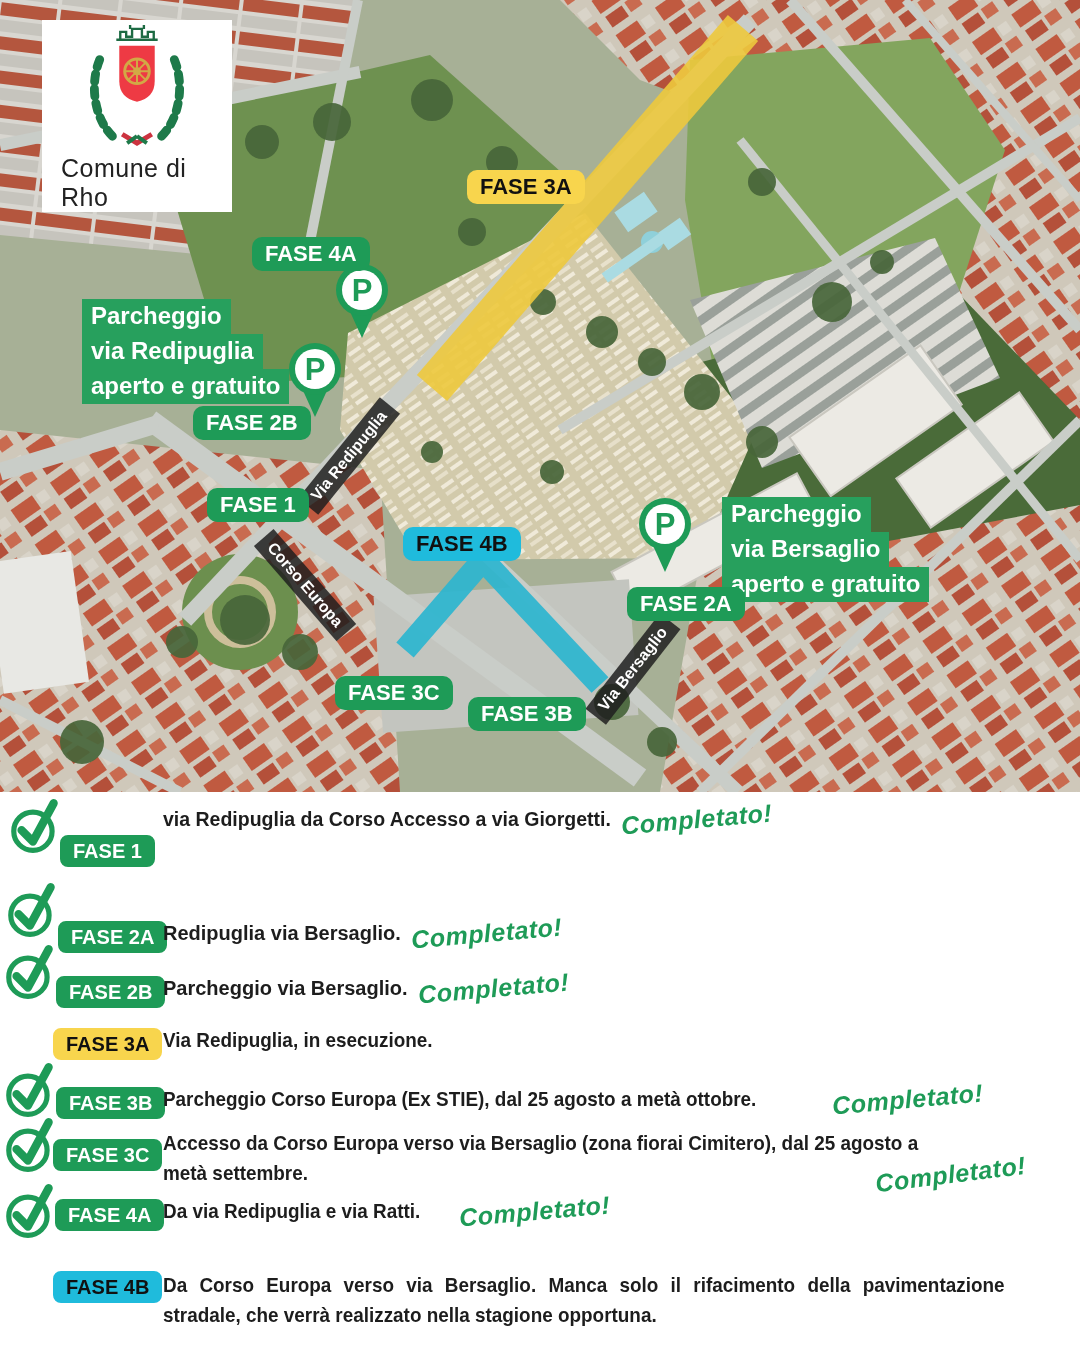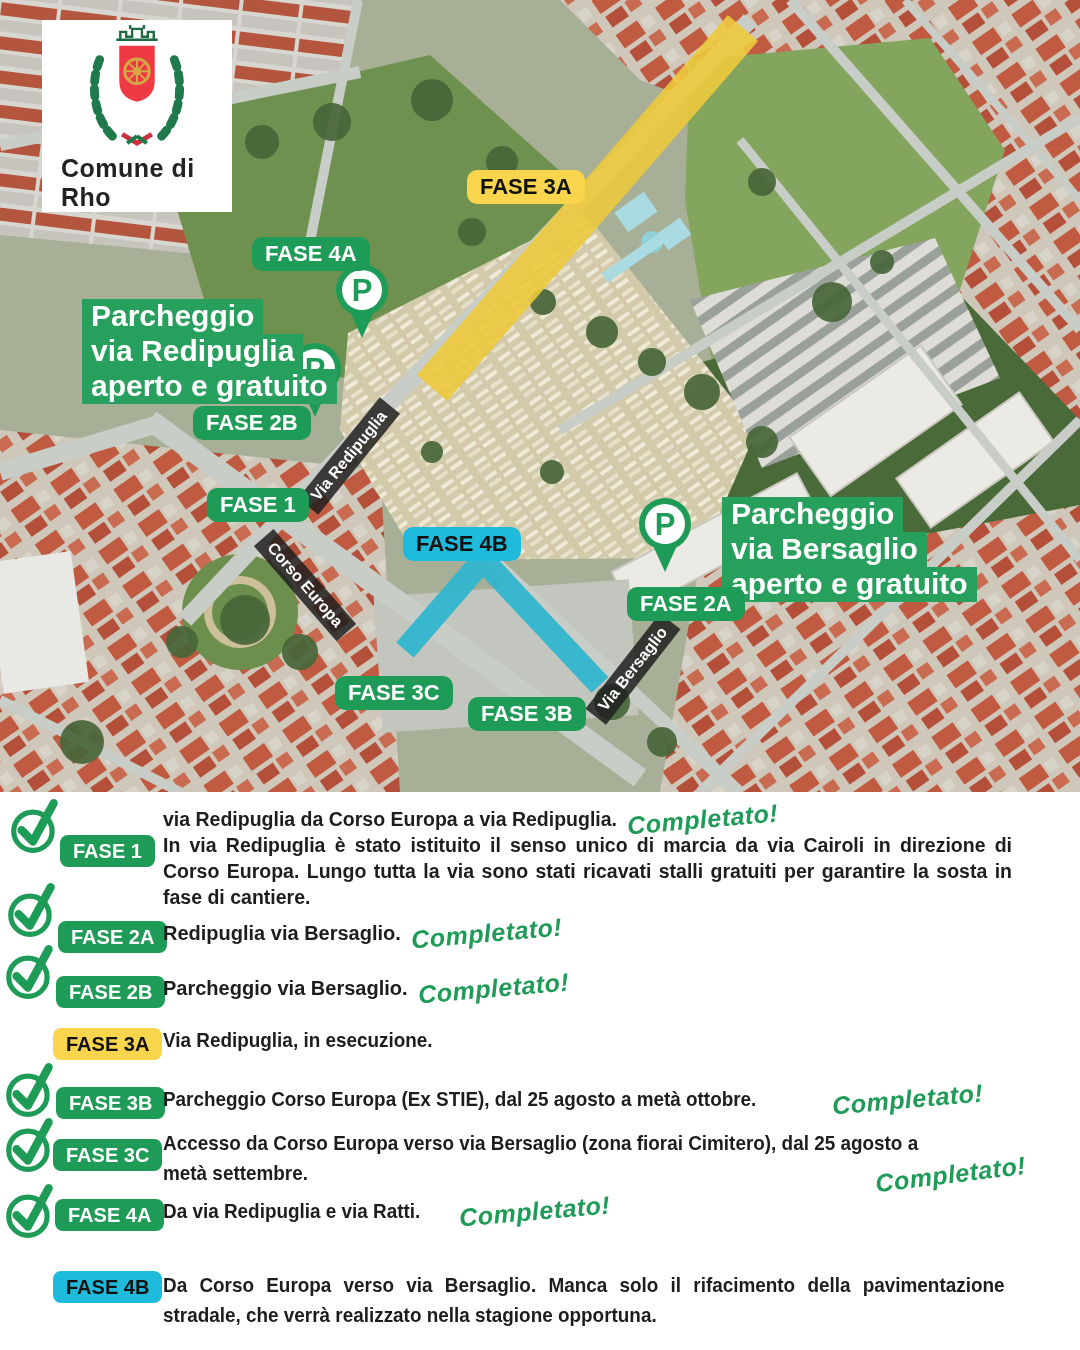--- a/index.html
+++ b/index.html
@@ -8,28 +8,28 @@
   
   #map{position:absolute;left:0;top:0;width:1080px;height:792px;background:#a7b096;}
   #map svg.art{position:absolute;left:0;top:0;}
   .maplabel{position:absolute;font-weight:bold;font-size:22px;line-height:1;
             padding:6px 13px;border-radius:10px;white-space:nowrap;}
   .maplabel.green{background:#1E9B57;color:#fff;}
   .maplabel.yellow{background:#F8D54D;color:#111;}
   .maplabel.cyan{background:#1FBBDC;color:#111;}
   .street{position:absolute;background:rgba(30,30,30,.84);color:#fff;font-weight:bold;
           font-size:16px;padding:4px 10px;white-space:nowrap;transform-origin:center;}
-  .hlnote{position:absolute;font-weight:bold;font-size:30px;line-height:31px;color:#fff;}
+  .hlnote{position:absolute;font-weight:bold;font-size:24px;line-height:31px;color:#fff;}
   .hlnote span{background:#27A05D;padding:1px 9px 3px 9px;display:inline-block;}
   .hlnote .ln{display:table;}
   .pin{position:absolute;}
   
   #logo{position:absolute;left:42px;top:20px;width:190px;height:192px;background:#fff;
         display:flex;flex-direction:column;align-items:center;justify-content:flex-start;}
-  #logo .title{font-size:25px;color:#222;font-weight:700;margin-top:2px;letter-spacing:.5px;margin-left:19px;}
+  #logo .title{font-size:25px;color:#222;font-weight:400;margin-top:2px;letter-spacing:.5px;margin-left:19px;}
   
   .lrow{position:absolute;left:0;width:1080px;color:#1d1d1d;}
   .chk{position:absolute;}
   .badge{position:absolute;font-weight:bold;font-size:20px;line-height:1;padding:6px 13px;
          border-radius:11px;border:3px solid #fff;white-space:nowrap;}
   .badge.green{background:#1E9B57;color:#fff;}
   .badge.yellow{background:#F8D54D;color:#111;}
   .badge.cyan{background:#1FBBDC;color:#111;}
   .txt{position:absolute;left:163px;font-weight:bold;font-size:19.5px;line-height:26px;}
   .txt.wide{width:849px;text-align:justify;}
@@ -233,23 +233,22 @@
   </div>
 
   <div class="lrow" style="top:796px;">
     <svg class="chk" style="left:10px;top:0px;" width="50" height="58" viewBox="0 0 46 56">
       <circle cx="21" cy="34" r="18.5" fill="#fff" stroke="#1E9B57" stroke-width="5"></circle>
       <path d="M10 33 L21 44 L41 7" fill="none" stroke="#1E9B57" stroke-width="8" stroke-linecap="round" stroke-linejoin="round"></path>
     </svg>
     <span class="badge green" style="left:57px;top:36px;">FASE 1</span>
     <div class="txt wide" style="top:10px;">
       <div style="text-align:left;white-space:nowrap;">
-        <span>via Redipuglia da Corso Europa a via Redipuglia.</span><span class="completato">Completato!</span>
+        <span>via Redipuglia da Corso Accesso a via Giorgetti.</span><span class="completato">Completato!</span>
       </div>
-      <div>In via Redipuglia è stato istituito il senso unico di marcia da via Cairoli in direzione di Corso Europa. Lungo tutta la via sono stati ricavati stalli gratuiti per garantire la sosta in fase di cantiere.</div>
     </div>
   </div>
 
   <div class="lrow" style="top:880px;">
     <svg class="chk" style="left:7px;top:0px;" width="50" height="58" viewBox="0 0 46 56">
       <circle cx="21" cy="34" r="18.5" fill="#fff" stroke="#1E9B57" stroke-width="5"></circle>
       <path d="M10 33 L21 44 L41 7" fill="none" stroke="#1E9B57" stroke-width="8" stroke-linecap="round" stroke-linejoin="round"></path>
     </svg>
     <span class="badge green" style="left:55px;top:38px;">FASE 2A</span>
     <div class="txt" style="top:40px;font-size:20px;white-space:nowrap;">

